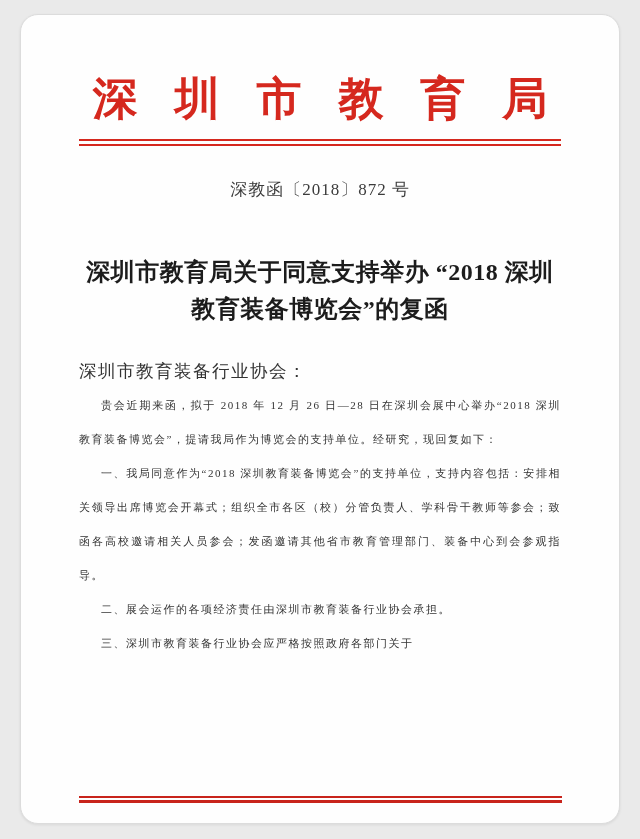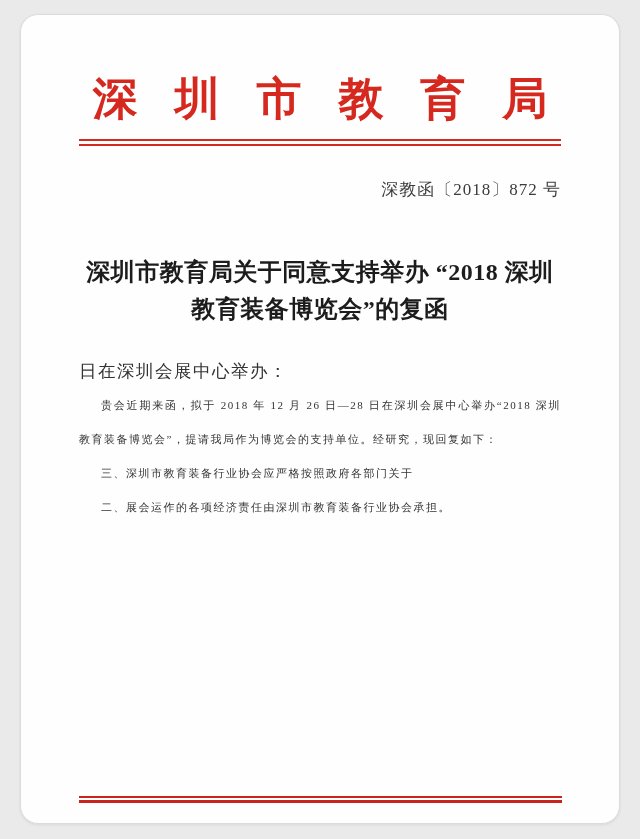--- a/index.html
+++ b/index.html
@@ -32,21 +32,21 @@
   }
   .agency-name span { margin-right: -0.82em; }
   .header-underline {
     margin-top: 12px;
     height: 7px;
     border-top: 2.5px solid #d5281e;
     border-bottom: 2.5px solid #d5281e;
   }
   .doc-number {
     margin-top: 32px;
-    text-align: right;
+    text-align: center;
     font-size: 17px;
     color: #3b3b3b;
     line-height: 24px;
     letter-spacing: 1px;
   }
   .doc-title {
     margin-top: 52px;
     text-align: center;
     font-size: 24px;
     font-weight: bold;
@@ -86,21 +86,22 @@
   <div class="agency-name">
     <span>深圳市教育局</span>
   </div>
 
   <div class="header-underline"></div>
 
   <div class="doc-number">深教函〔2018〕872 号</div>
 
   <div class="doc-title">深圳市教育局关于同意支持举办 “2018 深圳教育装备博览会”的复函</div>
 
-  <div class="salutation">日在深圳会展中心举办：</div>
+  <div class="salutation">深圳市教育装备行业协会：</div>
 
   <p class="body-paragraph">贵会近期来函，拟于 2018 年 12 月 26 日—28 日在深圳会展中心举办“2018 深圳教育装备博览会”，提请我局作为博览会的支持单位。经研究，现回复如下：</p>
+  <p class="body-paragraph">一、我局同意作为“2018 深圳教育装备博览会”的支持单位，支持内容包括：安排相关领导出席博览会开幕式；组织全市各区（校）分管负责人、学科骨干教师等参会；致函各高校邀请相关人员参会；发函邀请其他省市教育管理部门、装备中心到会参观指导。</p>
+  <p class="body-paragraph">二、展会运作的各项经济责任由深圳市教育装备行业协会承担。</p>
   <p class="body-paragraph">三、深圳市教育装备行业协会应严格按照政府各部门关于</p>
-  <p class="body-paragraph">二、展会运作的各项经济责任由深圳市教育装备行业协会承担。</p>
 
   <div class="bottom-rule"></div>
 
 </div>
 
 </body></html>

